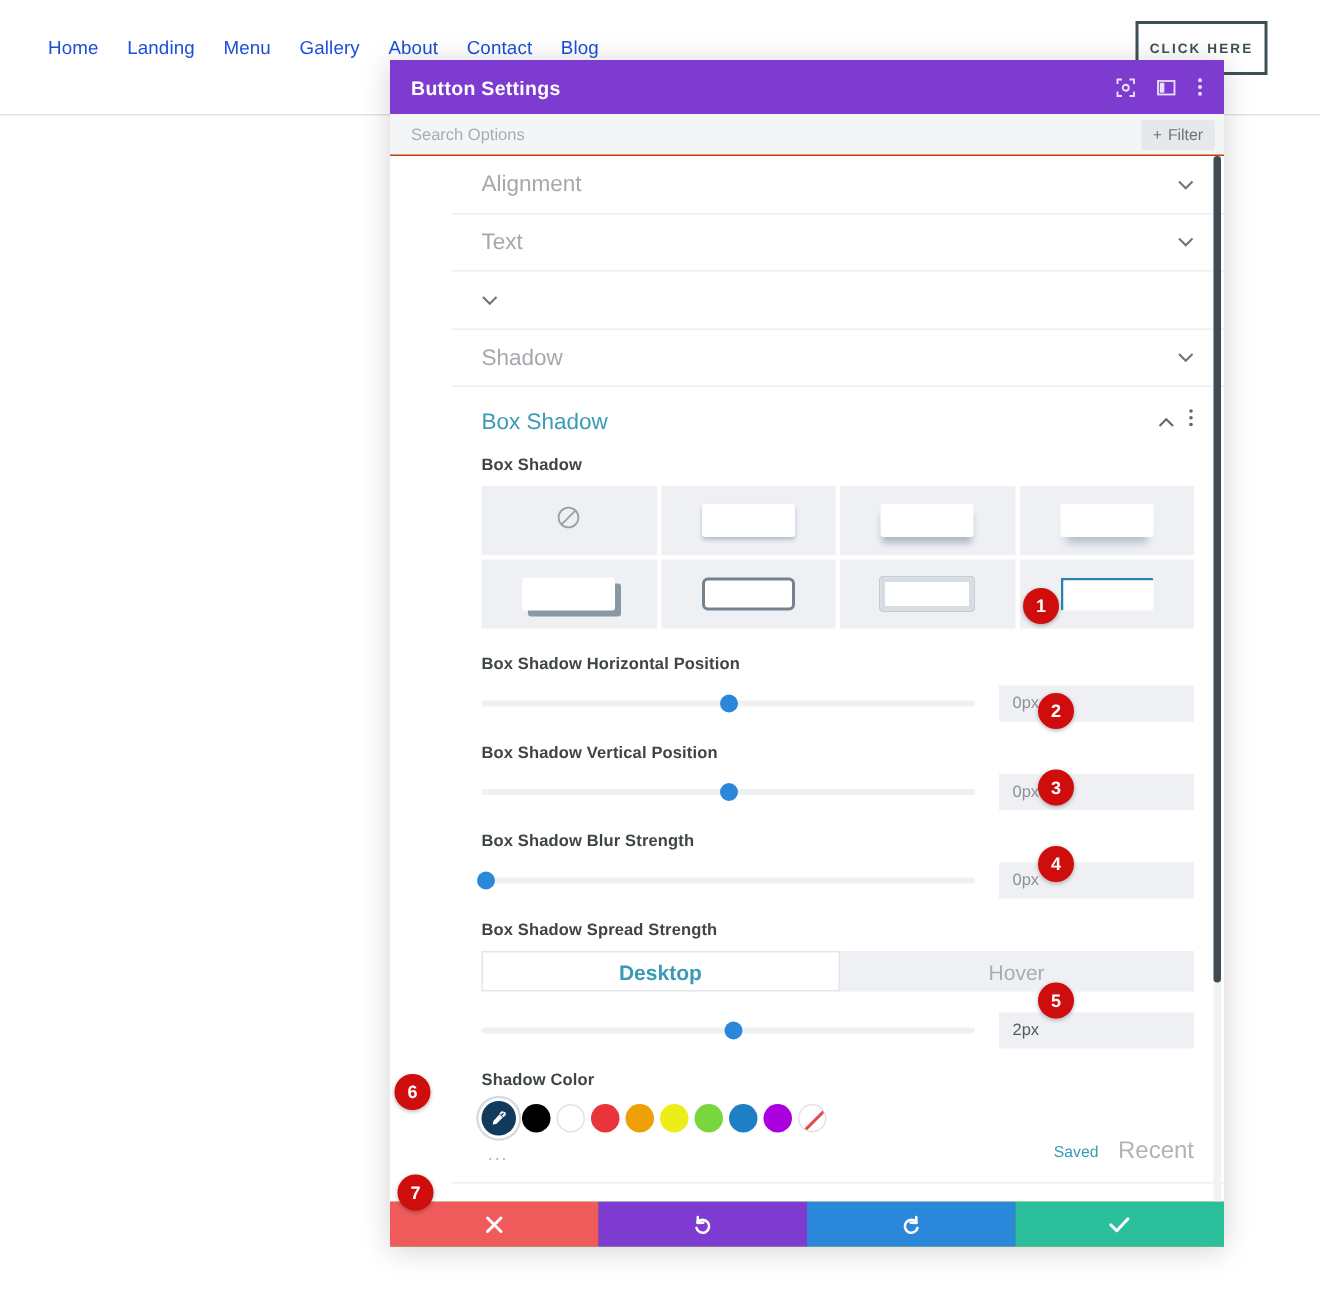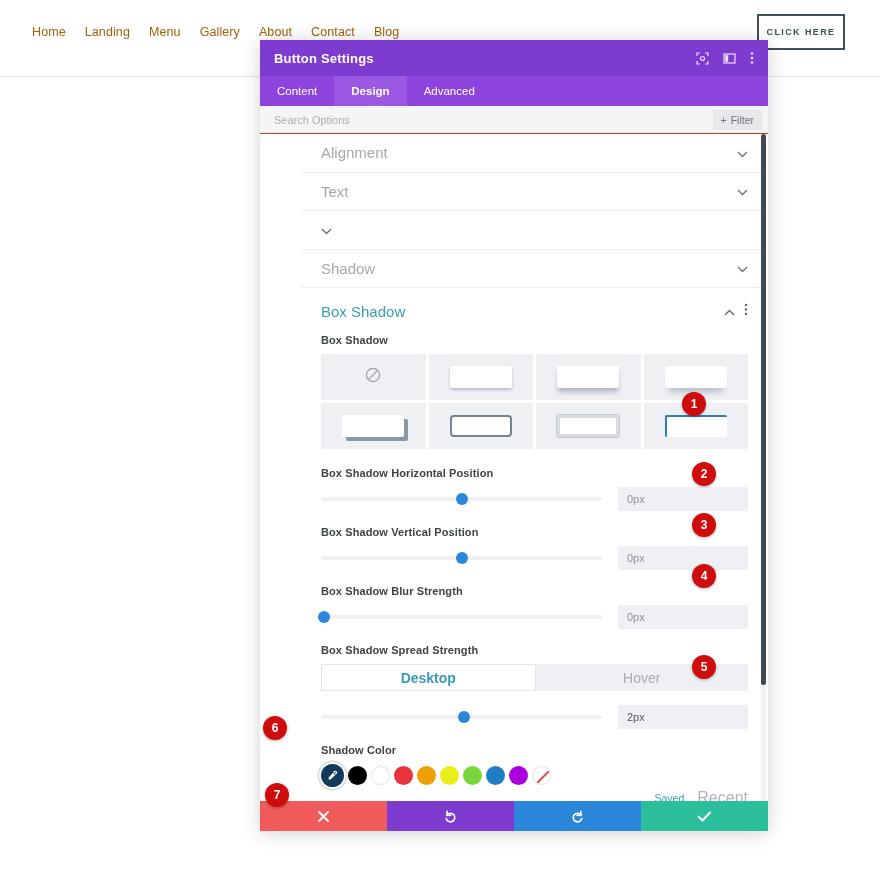--- a/index.html
+++ b/index.html
@@ -15,21 +15,21 @@
     position: absolute; top: 0; left: 0;
     width: 880px; height: 77px;
     background: #ffffff;
     border-bottom: 1px solid #e3e3e3;
   }
   .site-nav {
     position: absolute; left: 32px; top: 25px;
     display: flex; gap: 19px;
   }
   .site-nav a {
-    font-size: 12.5px; color: #a16207; text-decoration: none;
+    font-size: 12.5px; color: #1d4ed8; text-decoration: none;
     letter-spacing: .1px;
   }
   .click-here {
     position: absolute; right: 35px; top: 14px;
     width: 88px; height: 36px;
     border: 2px solid #3e5055;
     display: flex; align-items: center; justify-content: center;
     font-size: 9px; letter-spacing: 1.4px; color: #3e5055;
     font-weight: bold; background: #fff;
   }
@@ -39,21 +39,21 @@
     background: #fff;
     box-shadow: 0 1px 4px rgba(0,0,0,.22);
     display: flex; align-items: center; justify-content: center;
     z-index: 2;
   }
   .page-close-circle svg { opacity: .55; }
 
   
   .modal {
     position: absolute; left: 260px; top: 40px;
-    width: 508px; height: 791px;
+    width: 556px; height: 791px;
     background: #4d7c0f;
     box-shadow: 0 2px 18px rgba(0,0,0,.18);
     z-index: 5;
     display: flex; flex-direction: column;
   }
   .modal-titlebar {
     height: 36px; background: #7e3bd0;
     display: flex; align-items: center; padding: 0 14px;
     flex: 0 0 auto;
   }
@@ -276,25 +276,20 @@
       <span class="ti">
         <svg width="4" height="14" viewBox="0 0 4 14">
           <circle cx="2" cy="2.5" r="1.3" fill="#fff"></circle>
           <circle cx="2" cy="7" r="1.3" fill="#fff"></circle>
           <circle cx="2" cy="11.5" r="1.3" fill="#fff"></circle>
         </svg>
       </span>
     </div>
   </div>
 
-  <div class="modal-tabs">
-    <div class="tab">Content</div>
-    <div class="tab active">Design</div>
-    <div class="tab">Advanced</div>
-  </div>
 
   <div class="search-row">
     <input class="search-input" placeholder="Search Options" style="">
     <div class="filter-btn">
       <span>+</span>
       <span>Filter</span>
     </div>
   </div>
 
   <div class="modal-body">

